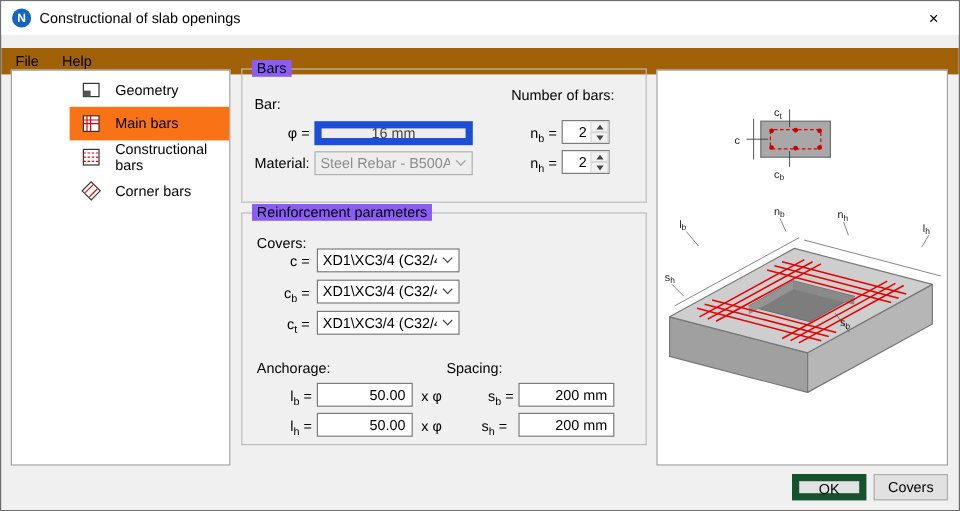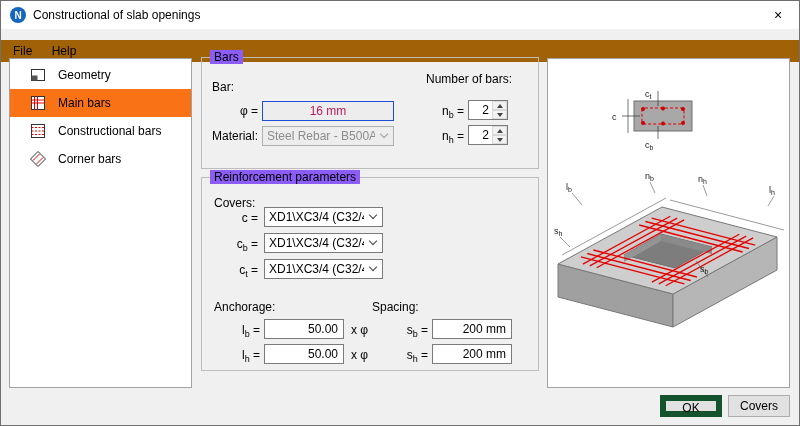--- a/index.html
+++ b/index.html
@@ -16,40 +16,40 @@
   .win-title { position:absolute; left:32px; top:0; line-height:28px; white-space:nowrap; }
   .close-btn { position:absolute; right:0; top:0; width:42px; height:28px; border:none;
                background:transparent; font:14px "Liberation Sans",sans-serif; cursor:pointer; }
   .menubar { position:absolute; left:0; top:39px; width:100%; height:22px; background:#a16207; }
   .menu-item { display:inline-block; padding:0 8px; line-height:22px; cursor:default; }
   .menu-item:first-child { margin-left:4px; }
 
   
   .sidebar { position:absolute; left:8px; top:57px; width:183px; height:330px;
              background:#fff; border:1px solid #a2a2a2; padding-top:2px; }
-  .side-item { display:flex; align-items:center; height:28px; padding-left:18px; gap:10px; cursor:default; }
+  .side-item { display:flex; align-items:center; height:28px; padding-left:8px; gap:10px; cursor:default;margin-left:48px; }
   .side-item.selected { background:#f97316; }
   .side-icon { width:20px; height:20px; flex:0 0 20px; }
 
   
   .groupbox { position:absolute; border:1px solid #bcbcbc; }
   .group-title { position:absolute; left:8px; top:-8px; background:#8b5cf6; padding:0 4px; white-space:nowrap; }
   .lbl { position:absolute; white-space:nowrap; }
   sub { font-size:9px; line-height:0; }
   .combo { position:absolute; height:22px; background:#fff; border:1px solid #7a7a7a;
            padding:0 18px 0 4px; display:flex; align-items:center; overflow:hidden; cursor:default; }
   .combo-text { white-space:nowrap; overflow:hidden; }
   .combo-arrow { position:absolute; right:6px; top:50%; margin-top:-5px; width:6px; height:6px;
                  border-right:1.5px solid #444; border-bottom:1.5px solid #444; transform:rotate(45deg); }
   .combo.disabled { background:#ededed; color:#8c8c8c; border-color:#b0b0b0; }
   .combo.disabled .combo-arrow { border-color:#9c9c9c; }
   .tbox { position:absolute; height:20px; border:1px solid #7a7a7a; background:#fff;
           font:12px "Liberation Sans",sans-serif; text-align:right; padding:0 5px; }
-  .tbox-disabled { position:absolute; height:20px; border:1px solid #1d4ed8; background:#ededed;
-                   color:#be185d; display:flex; align-items:center; justify-content:center; }
+  .tbox-disabled { position:absolute; height:20px; border:6px solid #1d4ed8; background:#ededed;
+                   color:#404040; display:flex; align-items:center; justify-content:center; }
   .spinner { position:absolute; width:40px; height:20px; border:1px solid #7a7a7a; background:#fff; display:flex; }
   .spin-value { flex:1; text-align:right; line-height:18px; padding-right:3px; }
   .spin-btns { width:15px; display:flex; flex-direction:column; }
   .spin-up,.spin-down { flex:1; background:#f2f2f2; border:1px solid #d9d9d9;
                         display:flex; align-items:center; justify-content:center; }
   .tri-up { width:0; height:0; border-left:3px solid transparent; border-right:3px solid transparent;
             border-bottom:4px solid #444; }
   .tri-down { width:0; height:0; border-left:3px solid transparent; border-right:3px solid transparent;
               border-top:4px solid #444; }
 
@@ -192,21 +192,21 @@
     <input class="tbox" style="left: 62px; top: 141px; width: 80px;" value="50.00">
     <span class="lbl" style="left:149px;top:145px">x φ</span>
 
     <span class="lbl" style="left:194px;top:145px;width:32px;text-align:right"><span>s</span><sub>b</sub> <span>=</span></span>
     <input class="tbox" style="left: 230px; top: 141px; width: 80px;" value="200 mm">
 
     <span class="lbl" style="left:26px;top:170px;width:32px;text-align:right"><span>l</span><sub>h</sub> <span>=</span></span>
     <input class="tbox" style="left: 62px; top: 166px; width: 80px;" value="50.00">
     <span class="lbl" style="left:149px;top:170px">x φ</span>
 
-    <span class="lbl" style="left:194px;top:170px;width:32px;text-align:right"><span>s</span><sub>h</sub> <span>=</span></span>
+    <span class="lbl" style="left:194px;top:170px;width:32px;text-align:center"><span>s</span><sub>h</sub> <span>=</span></span>
     <input class="tbox" style="left: 230px; top: 166px; width: 80px;" value="200 mm">
   </div>
 
   <div class="preview">
     <svg width="241" height="328" viewBox="0 0 241 328">
 
       <g>
         <rect x="86" y="42" width="58" height="30" fill="#a8a8a8" stroke="#6f6f6f"></rect>
         <line x1="80" y1="40" x2="80" y2="74" stroke="#555" stroke-width="0.8"></line>
         <rect x="94" y="49" width="42" height="16" rx="3" fill="none" stroke="#e60000" stroke-dasharray="3,2"></rect>

